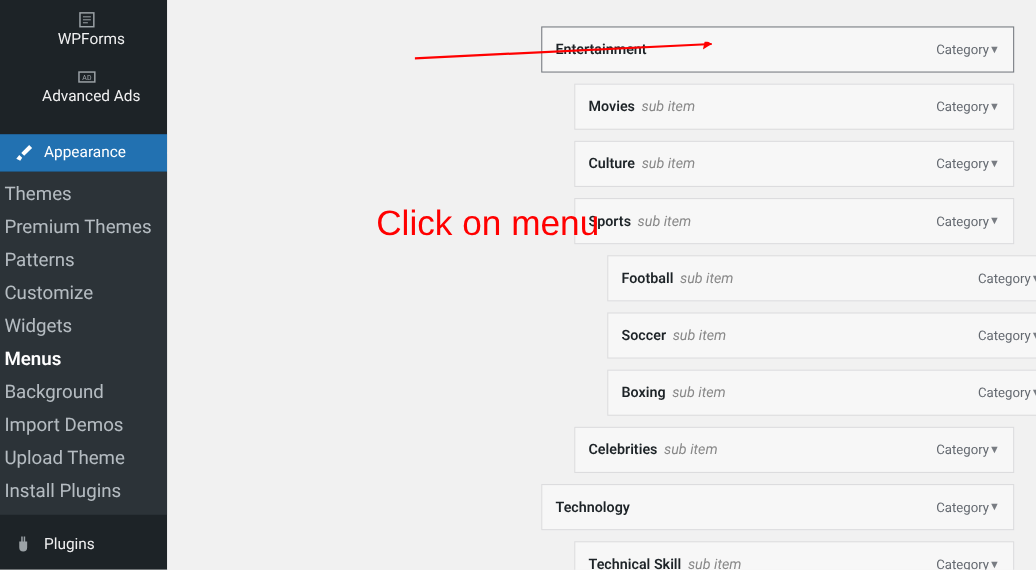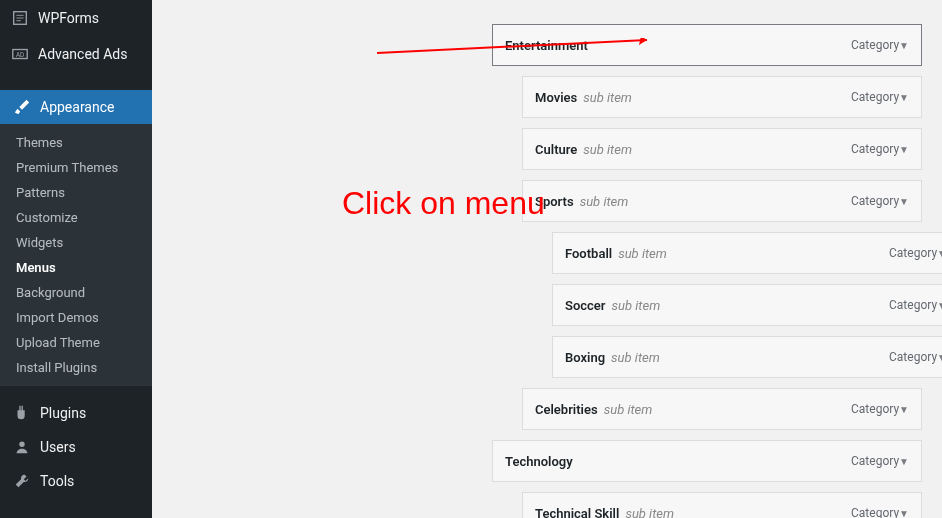--- a/index.html
+++ b/index.html
@@ -27,21 +27,22 @@
     .sidebar-item {
       display: flex;
       align-items: center;
       padding: 7px 8px 7px 12px;
       font-size: 14px;
       cursor: pointer;
       color: #f0f0f1;
       position: relative;
     }
     .sidebar-item.top {
-      padding: 8px 8px 8px 10px;
+      padding: 8px 8px 8px 22px;
+      flex-direction: column;
     }
     .sidebar-item .icon {
       width: 20px;
       height: 20px;
       margin-right: 8px;
       display: flex;
       align-items: center;
       justify-content: center;
       color: rgba(240,246,252,0.6);
     }
@@ -62,22 +63,22 @@
       height: 0;
       border-top: 8px solid transparent;
       border-bottom: 8px solid transparent;
       border-right: 8px solid #f1f1f1;
     }
     .submenu {
       background: #2c3338;
       padding: 6px 0;
     }
     .submenu-item {
-      padding: 5px 16px;
-      font-size: 13px;
+      padding: 5px 4px;
+      font-size: 17px;
       color: rgba(240,246,252,0.7);
       cursor: pointer;
     }
     .submenu-item.current {
       color: #fff;
       font-weight: 600;
     }
     .main {
       position: absolute;
       left: 152px;

